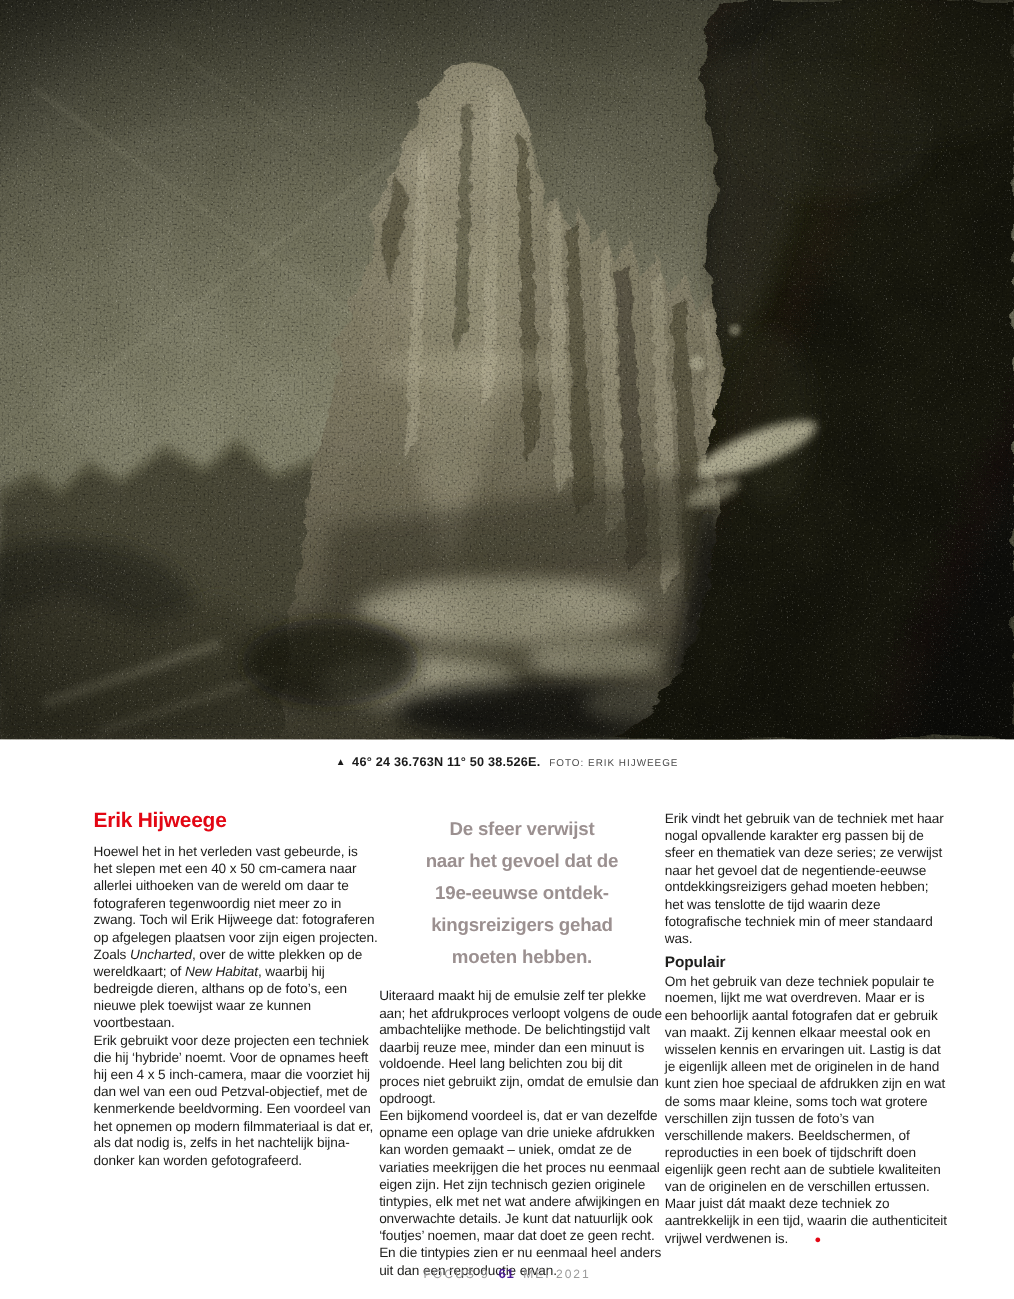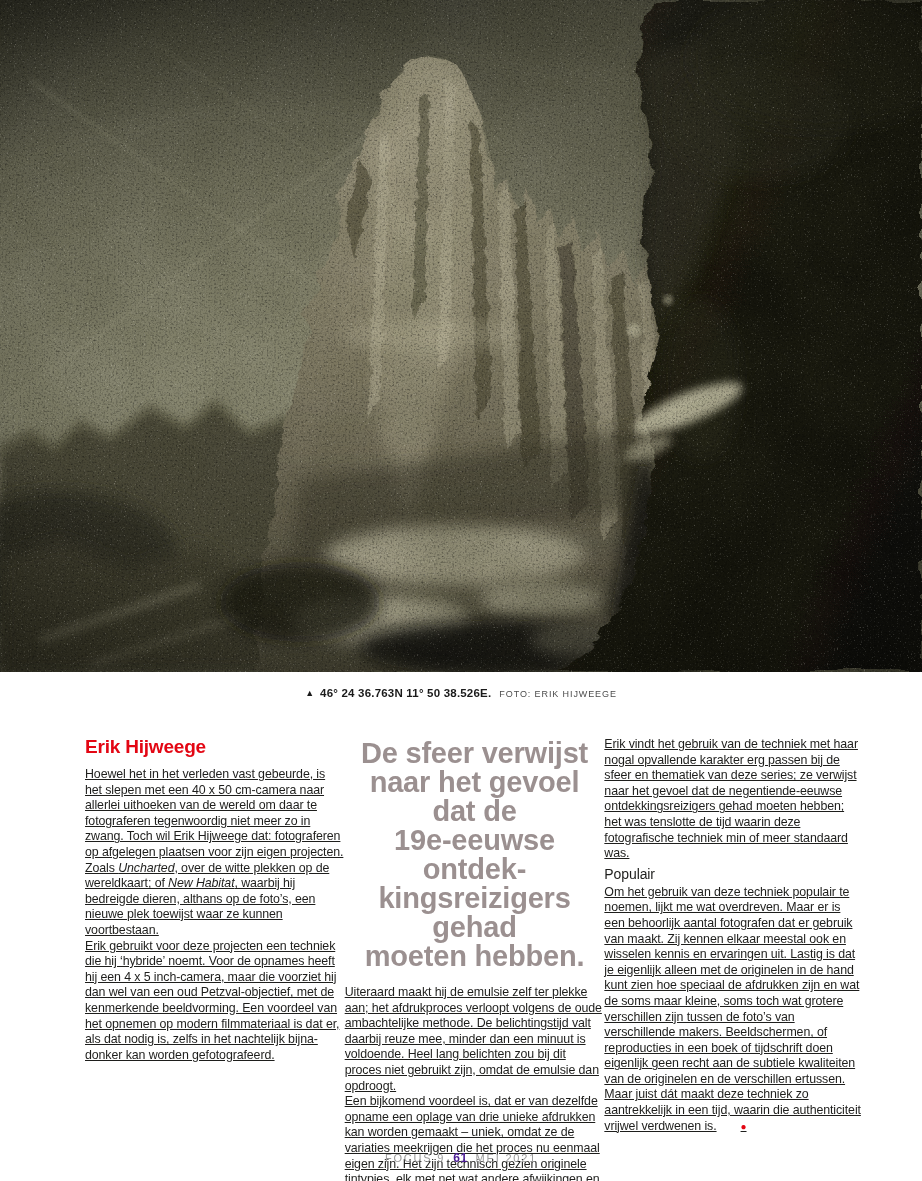--- a/index.html
+++ b/index.html
@@ -14,26 +14,26 @@
   .caption { position:absolute; top:683px; left:0; width:100%; text-align:center; color:#1a1a1a;
              white-space:nowrap; }
   .cap-marker { font-size:9px; margin-right:6px; position:relative; top:-1px; }
   .cap-coords { font-weight:bold; font-size:11.5px; letter-spacing:0.2px; }
   .cap-credit { font-size:9px; color:#4c4c4c; letter-spacing:0.9px; margin-left:8px; }
 
   
   .main { position:absolute; top:737px; left:85px; width:779px; display:flex; }
   .col { flex:1 1 0; font-size:12.4px; line-height:15.6px; color:#1e1e1c; letter-spacing:-0.1px;
          text-align:left; }
-  .col p { margin:0;text-decoration:underline; }
+  .col p { margin:0; }
   .headline { margin:0 0 11px 0; font-size:19px; line-height:19px; color:#e30613;
               font-weight:bold; letter-spacing:-0.2px; }
-  .pullquote { font-weight:bold; font-size:29px; line-height:29px; color:#9b9090;
+  .pullquote { font-weight:bold; font-size:17px; line-height:29px; color:#9b9090;
                text-align:center; white-space:pre-line; margin:2px 0 14px 0; letter-spacing:-0.2px; }
-  .subhead { margin:4px 0 2px 0; font-size:14px; line-height:17px; color:#1e1e1c; font-weight:normal; }
+  .subhead { margin:4px 0 2px 0; font-size:14px; line-height:17px; color:#1e1e1c; font-weight:bold; }
   .endmark { color:#e30613; font-size:10px; margin-left:24px; }
 
   
   .footer { position:absolute; top:1151px; left:0; width:100%; text-align:center;
             font-size:11px; letter-spacing:1.8px; color:#9b9b9b; }
   .f-num { color:#4c1d95; font-weight:bold; margin:0 8px; font-size:12px; letter-spacing:0.5px; }
 </style>
 </head>
 <body>
 

